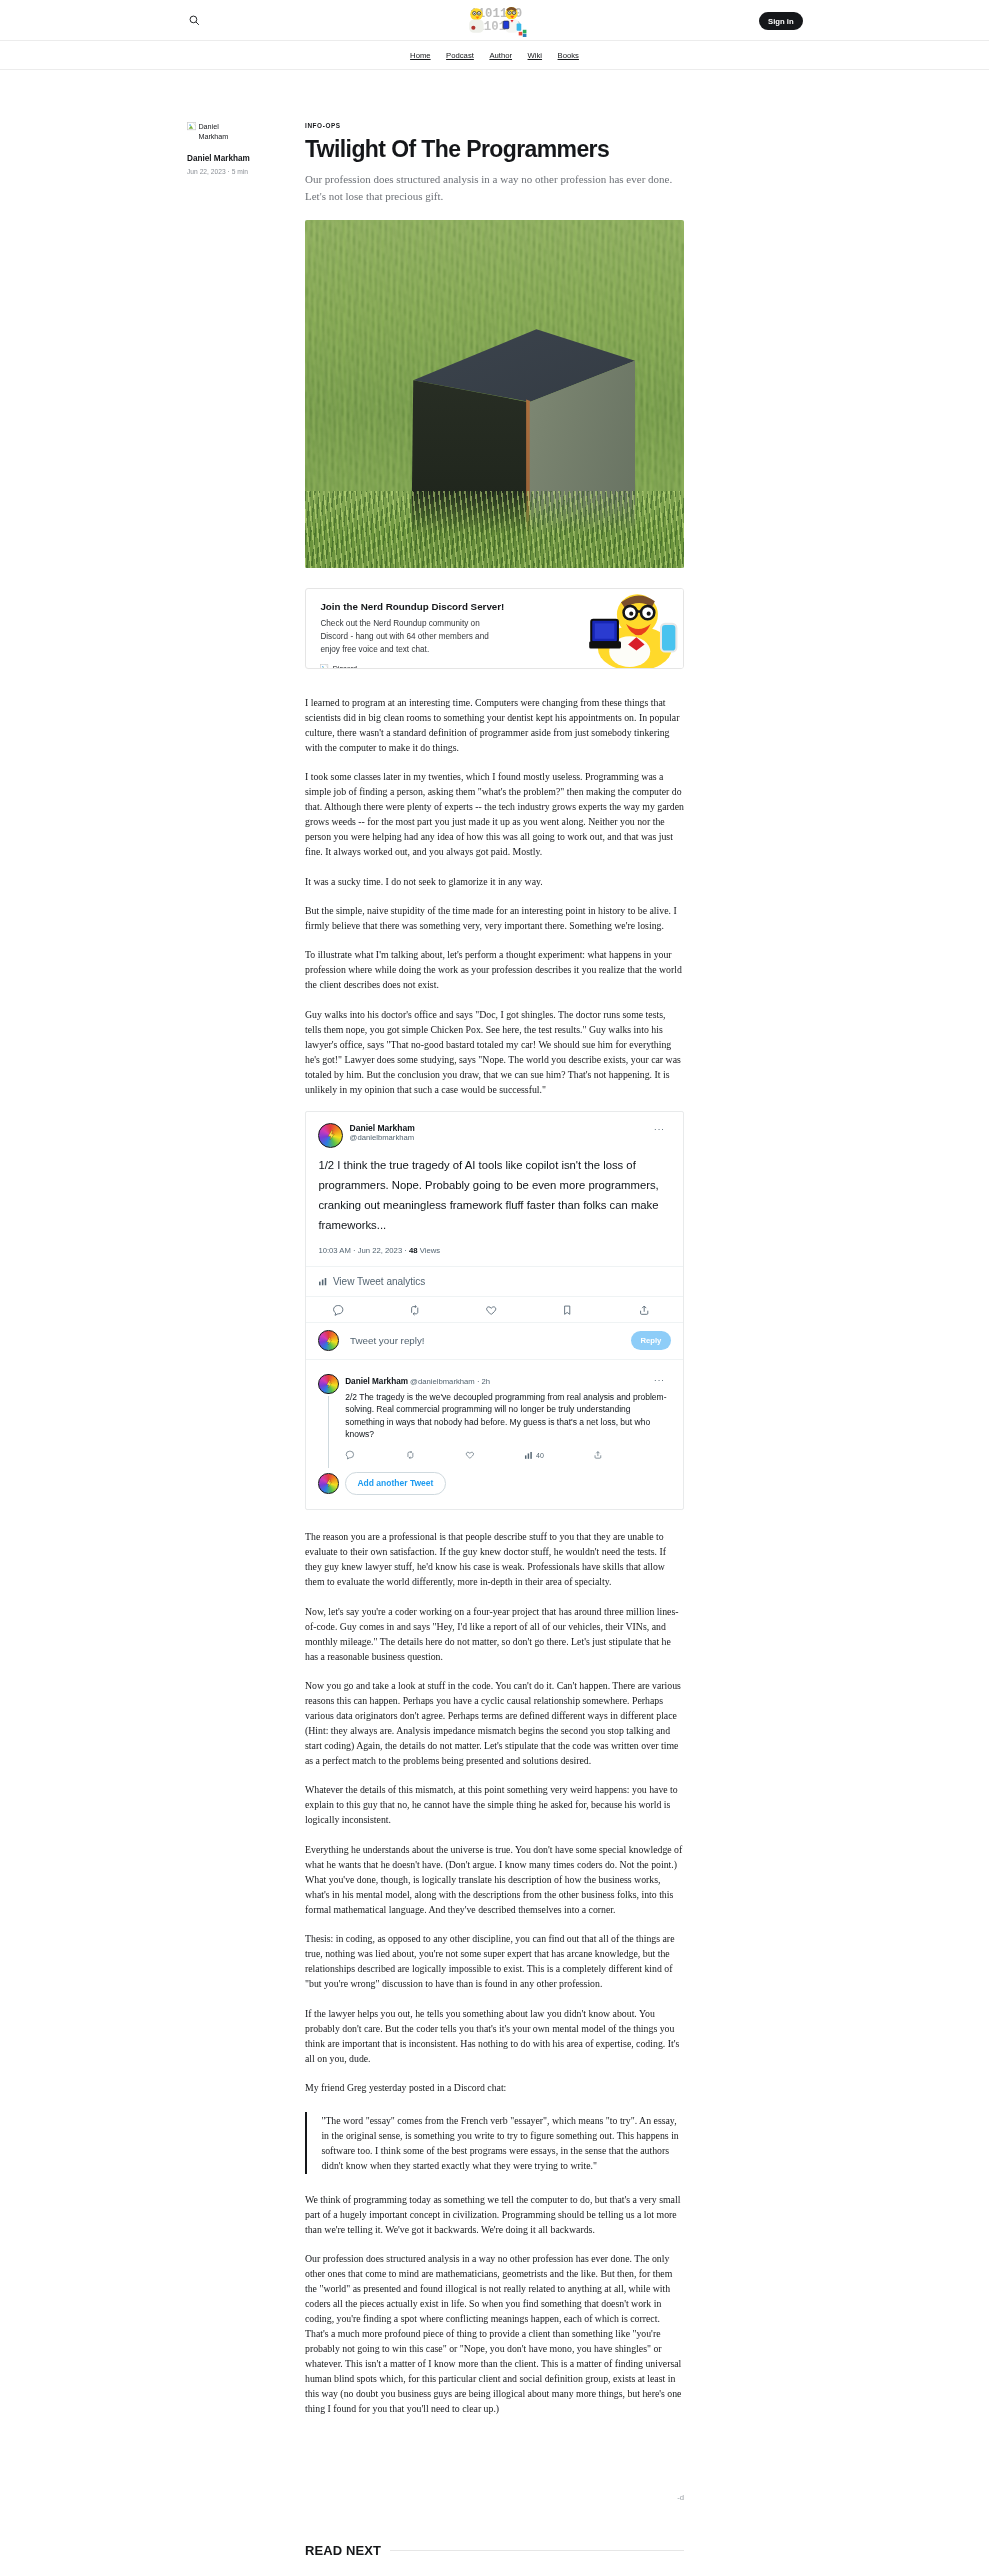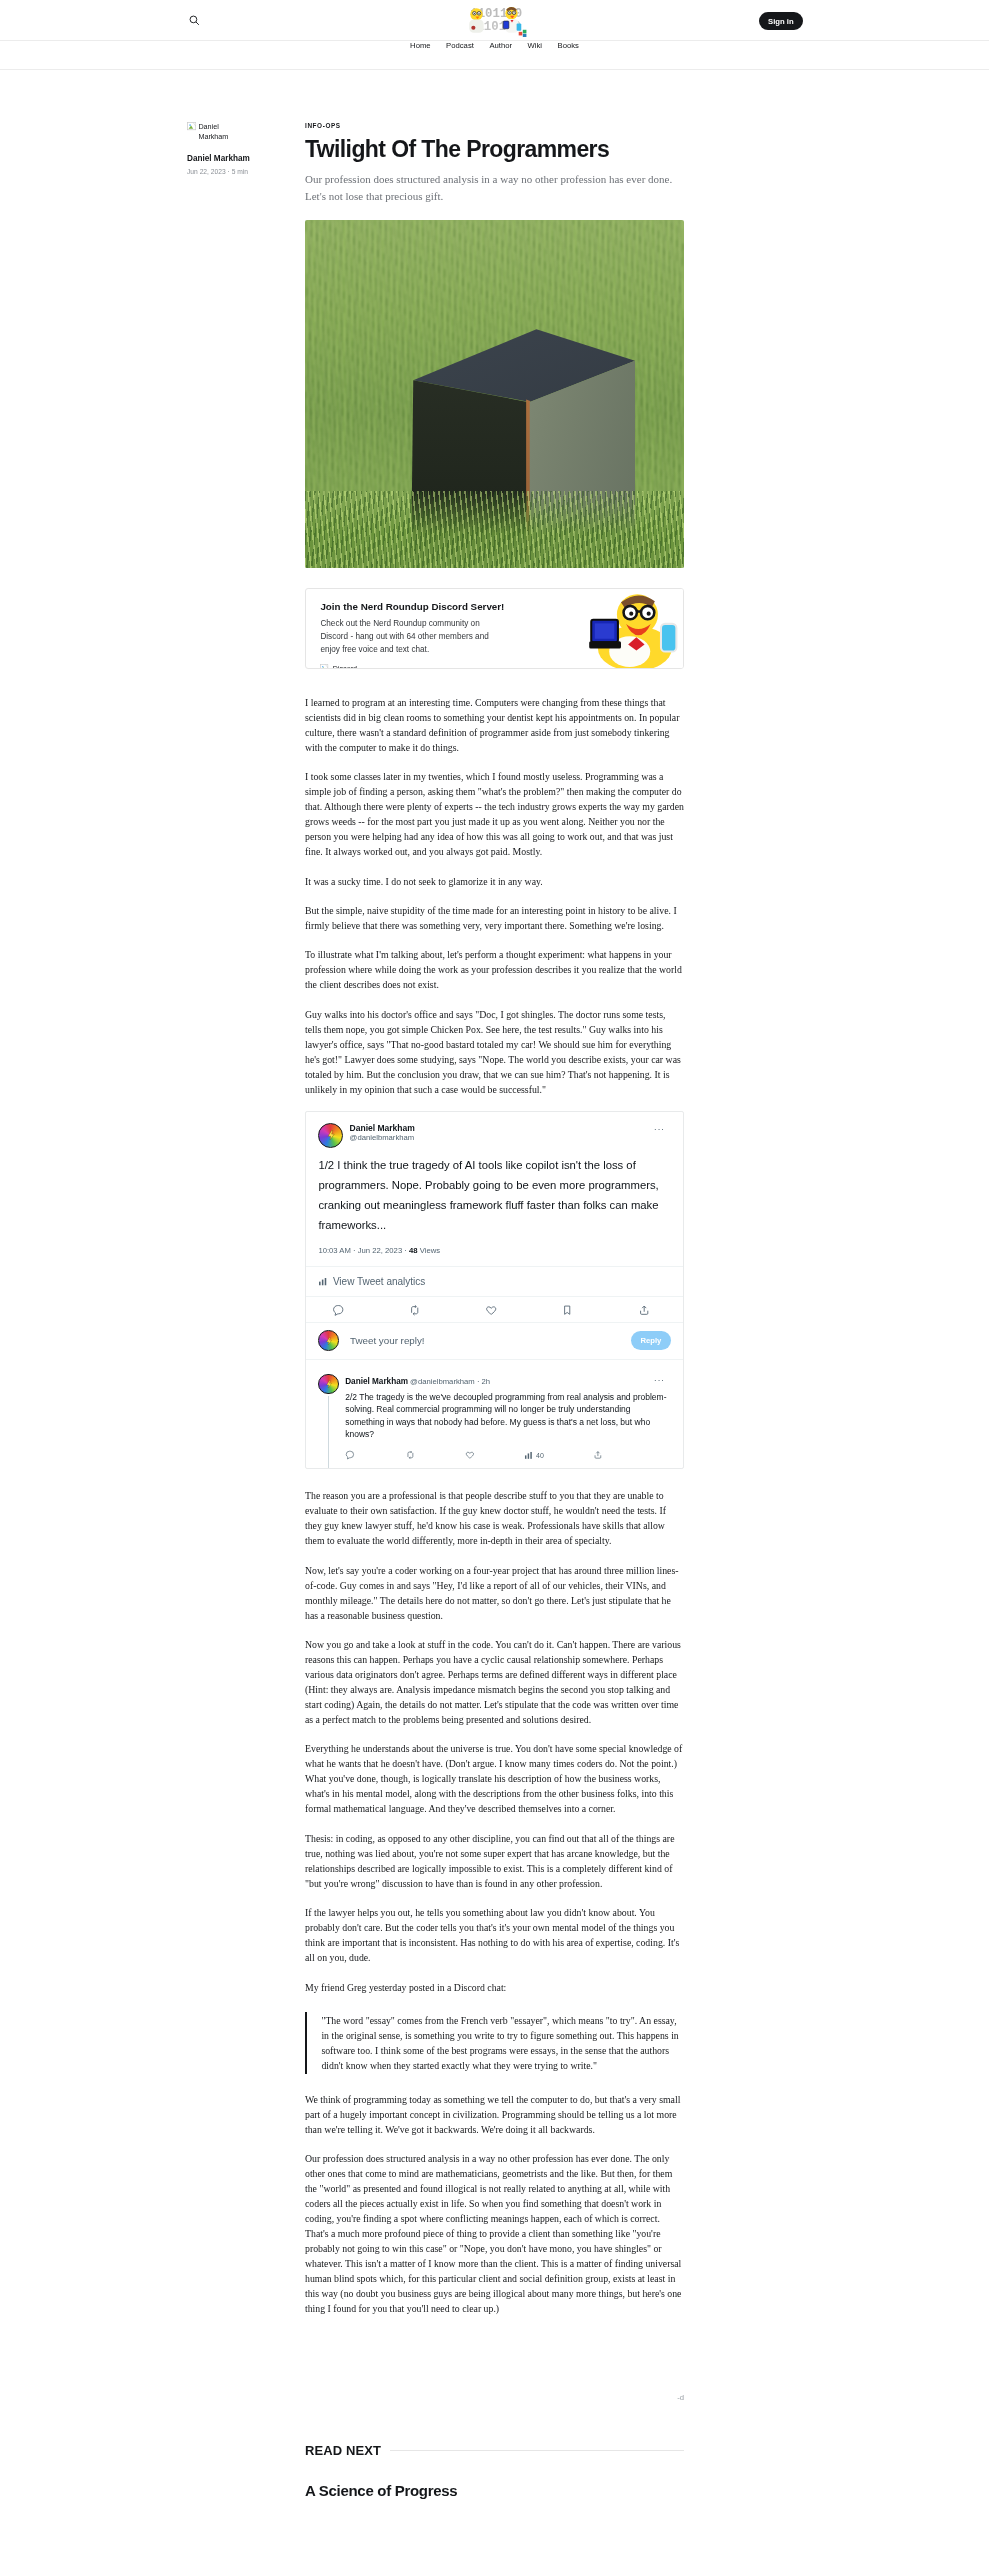--- a/index.html
+++ b/index.html
@@ -13,21 +13,21 @@
     position:relative; display:flex; align-items:center; justify-content:center;
   }
   .search-btn { position:absolute; left:188px; top:13.4px; width:14.4px; height:14.4px; cursor:pointer; background:none; border:none; padding:0; }
   .logo { width:68px; height:33px; display:block; cursor:pointer; }
   .signin-btn {
     position:absolute; right:186px; top:12px;
     background:#15171a; color:#fff; border:none; border-radius:11.3px;
     font-size:7.7px; font-weight:700; padding:4.6px 9.3px; cursor:pointer;
     font-family:"Liberation Sans",sans-serif;
   }
-  .navbar { height:29px; border-bottom:0.5px solid #ececec; display:flex; align-items:flex-start; justify-content:center; gap:15.5px; }
+  .navbar { height:29px; border-bottom:0.5px solid #ececec; display:flex; align-items:center; justify-content:center; gap:15.5px;text-decoration:underline; }
   .navbar a { color:#15171a; font-size:7.7px; text-decoration:none; cursor:pointer; }
 
   .article-wrap { position:relative; width:989px; }
   .rail {
     position:absolute; left:187px; top:52px; width:88px;
   }
   .rail .avatar-broken { display:flex; align-items:flex-start; gap:2.1px; width:41px; }
   .rail .avatar-broken .alt {
     font-size:7.2px; color:#15171a; width:30px; line-height:10.3px;
     overflow:hidden; height:23px;
@@ -390,25 +390,34 @@
               <span class="grp">
                 <svg width="9.8" height="9.8" viewBox="0 0 24 24" fill="none" stroke="#536471" stroke-width="1.7">
                     <path d="M12 15V4"></path>
                     <path d="M8 8l4-4 4 4"></path>
                     <path d="M5 13v5a2 2 0 0 0 2 2h10a2 2 0 0 0 2-2v-5"></path>
                   </svg>
               </span>
             </div>
           </div>
         </div>
+        <div class="addtweet-row">
+          <div class="tw-avatar small">
+            <svg width="8.2" height="8.2" viewBox="0 0 20 20">
+                <polygon points="11,1 4,12 9,12 8,19 16,8 11,8 13,1" fill="#ffe14d" stroke="#6b5200" stroke-width="0.8"></polygon>
+              </svg>
+          </div>
+          <button class="addtweet-btn">Add another Tweet</button>
+        </div>
       </div>
 
       <p>The reason you are a professional is that people describe stuff to you that they are unable to evaluate to their own satisfaction. If the guy knew doctor stuff, he wouldn't need the tests. If they guy knew lawyer stuff, he'd know his case is weak. Professionals have skills that allow them to evaluate the world differently, more in-depth in their area of specialty.</p>
       <p>Now, let's say you're a coder working on a four-year project that has around three million lines-of-code. Guy comes in and says "Hey, I'd like a report of all of our vehicles, their VINs, and monthly mileage." The details here do not matter, so don't go there. Let's just stipulate that he has a reasonable business question.</p>
       <p>Now you go and take a look at stuff in the code. You can't do it. Can't happen. There are various reasons this can happen. Perhaps you have a cyclic causal relationship somewhere. Perhaps various data originators don't agree. Perhaps terms are defined different ways in different place (Hint: they always are. Analysis impedance mismatch begins the second you stop talking and start coding) Again, the details do not matter. Let's stipulate that the code was written over time as a perfect match to the problems being presented and solutions desired.</p>
+      <p>Whatever the details of this mismatch, at this point something very weird happens: you have to explain to this guy that no, he cannot have the simple thing he asked for, because his world is logically inconsistent.</p>
       <p>Everything he understands about the universe is true. You don't have some special knowledge of what he wants that he doesn't have. (Don't argue. I know many times coders do. Not the point.) What you've done, though, is logically translate his description of how the business works, what's in his mental model, along with the descriptions from the other business folks, into this formal mathematical language. And they've described themselves into a corner.</p>
       <p>Thesis: in coding, as opposed to any other discipline, you can find out that all of the things are true, nothing was lied about, you're not some super expert that has arcane knowledge, but the relationships described are logically impossible to exist. This is a completely different kind of "but you're wrong" discussion to have than is found in any other profession.</p>
       <p>If the lawyer helps you out, he tells you something about law you didn't know about. You probably don't care. But the coder tells you that's it's your own mental model of the things you think are important that is inconsistent. Has nothing to do with his area of expertise, coding. It's all on you, dude.</p>
       <p>My friend Greg yesterday posted in a Discord chat:</p>
       <blockquote>"The word "essay" comes from the French verb "essayer", which means "to try". An essay, in the original sense, is something you write to try to figure something out. This happens in software too. I think some of the best programs were essays, in the sense that the authors didn't know when they started exactly what they were trying to write."</blockquote>
       <p>We think of programming today as something we tell the computer to do, but that's a very small part of a hugely important concept in civilization. Programming should be telling us a lot more than we're telling it. We've got it backwards. We're doing it all backwards.</p>
       <p>Our profession does structured analysis in a way no other profession has ever done. The only other ones that come to mind are mathematicians, geometrists and the like. But then, for them the "world" as presented and found illogical is not really related to anything at all, while with coders all the pieces actually exist in life. So when you find something that doesn't work in coding, you're finding a spot where conflicting meanings happen, each of which is correct. That's a much more profound piece of thing to provide a client than something like "you're probably not going to win this case" or "Nope, you don't have mono, you have shingles" or whatever. This isn't a matter of I know more than the client. This is a matter of finding universal human blind spots which, for this particular client and social definition group, exists at least in this way (no doubt you business guys are being illogical about many more things, but here's one thing I found for you that you'll need to clear up.)</p>
     </div>
 
     <div class="signature">-d</div>

